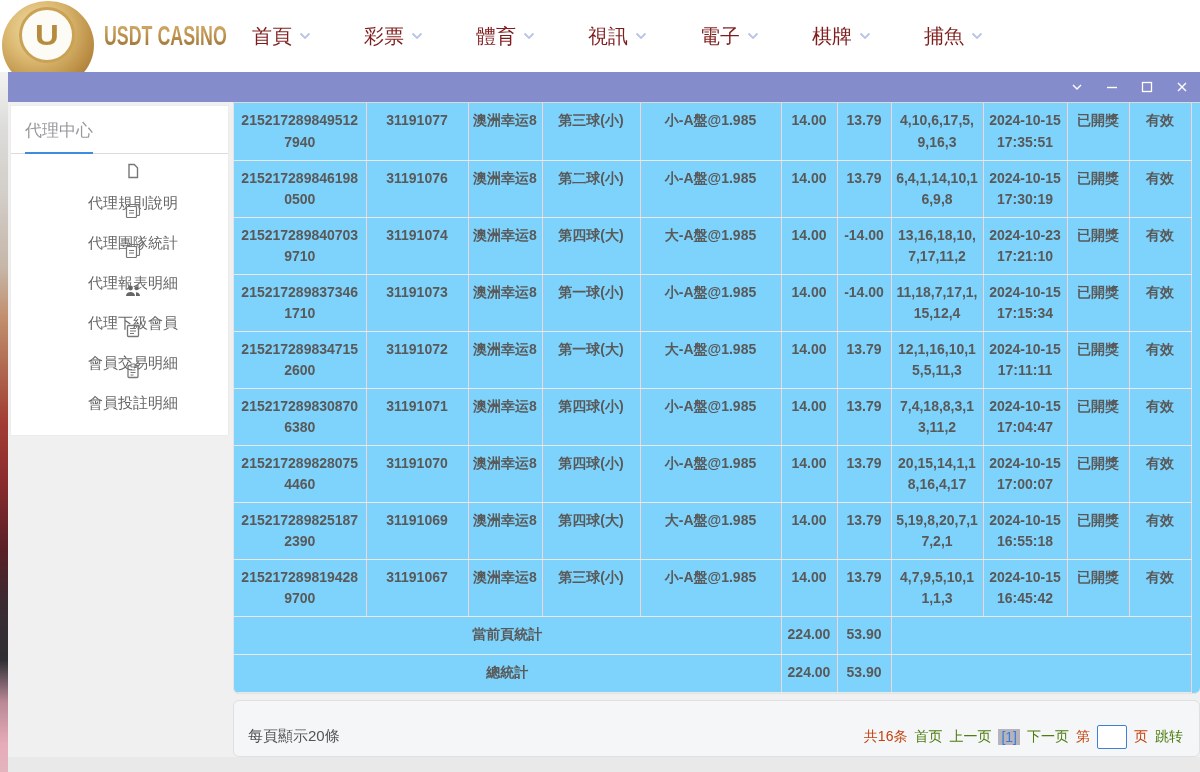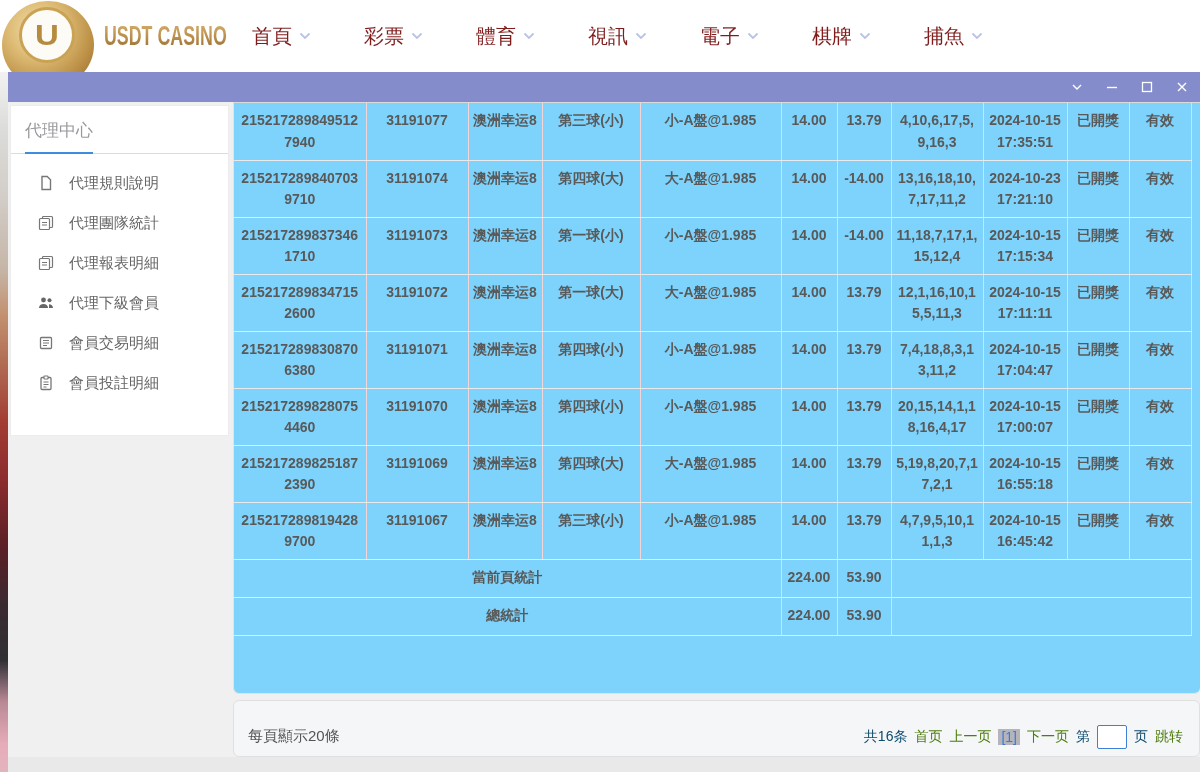--- a/index.html
+++ b/index.html
@@ -38,21 +38,21 @@
   .titlebar { height:30px; background:#858ccb; display:flex; align-items:center; justify-content:flex-end; padding-right:10px; gap:19px; flex:0 0 auto; }
   .win-btn { width:16px; height:16px; display:flex; align-items:center; justify-content:center; cursor:pointer; }
   .modal-body { position:relative; flex:1 1 auto; background:#f0f0f1; overflow:hidden; }
   .modal-footer-strip { height:15px; background:#e9e9ea; flex:0 0 auto; }
 
   
   .sidebar-card { position:absolute; left:2px; top:3px; width:219px; height:331px; background:#fff; border:1px solid #ececec; }
   .sidebar-title-wrap { padding:13px 14px 0 14px; border-bottom:1px solid #dcdcdc; }
   .sidebar-title { display:inline-block; font-size:17px; color:#98999d; padding-bottom:10px; border-bottom:2px solid #3d8ce0; margin-bottom:-1px; }
   .menu { list-style:none; padding-top:9px; }
-  .menu-item { height:40px; display:flex; align-items:center; padding-left:27px; gap:15px; cursor:pointer; }
+  .menu-item { height:40px; display:flex; align-items:center; padding-left:27px; gap:15px; cursor:pointer;flex-direction:column; }
   .menu-item svg { display:block; flex:0 0 auto; }
   .menu-label { font-size:15px; color:#666; }
 
   
   .table-card { position:absolute; left:225px; top:0; right:0; height:592px; background:#7dd3fc;
     border:1px solid #e3e3e3; border-top-color:#dadada; border-right:none; border-radius:0 0 6px 6px; overflow:hidden;font-weight:bold; }
   table { border-collapse:collapse; table-layout:fixed; width:957px; font-size:14px; color:#595959; }
   td { border-left:1px solid #f4d5d5; border-bottom:1px solid #e9e9e9; text-align:center;
     vertical-align:top; padding:7px 4px 2px 4px; line-height:1.55; }
   td:first-child { border-left:none; }
@@ -60,21 +60,21 @@
   tr.data-row { height:57px; }
   tr.summary-row { height:38px; }
   td.cell-break { word-break:break-all; }
 
   
   .pagination-card { position:absolute; left:225px; top:598px; right:0; height:57px;
     background:#f5f6f8; border:1px solid #e0e0e0; border-radius:6px;
     display:flex; align-items:center; justify-content:space-between; padding:16px 16px 0 14px; }
   .page-size { font-size:15px; color:#555; }
   .pager { display:flex; align-items:center; gap:7px; font-size:14px; }
-  .pager .plain { color:#0c4a6e; }
+  .pager .plain { color:#c2410c; }
   .pager a { color:#4d7c0f; text-decoration:none; cursor:pointer; }
   .pager .current { background:#b5b4ba; color:#3b79dc; padding:0 3px; }
   .page-input { width:30px; height:24px; border:1px solid #3f7fd6; border-radius:2px; background:#fff; outline:none; text-align:center; font-size:13px; color:#555; }
 </style>
 </head>
 <body>
 
 <div class="screen">
 
   <header class="site-header">
@@ -239,20 +239,33 @@
                 <td>第三球(小)</td>
                 <td>小-A盤@1.985</td>
                 <td>14.00</td>
                 <td>13.79</td>
                 <td class="cell-break">4,10,6,17,5,9,16,3</td>
                 <td>2024-10-15 17:35:51</td>
                 <td>已開獎</td>
                 <td class="col-end">有效</td>
               </tr>
 
+              <tr class="data-row">
+                <td class="cell-break">2152172898461980500</td>
+                <td>31191076</td>
+                <td>澳洲幸运8</td>
+                <td>第二球(小)</td>
+                <td>小-A盤@1.985</td>
+                <td>14.00</td>
+                <td>13.79</td>
+                <td class="cell-break">6,4,1,14,10,16,9,8</td>
+                <td>2024-10-15 17:30:19</td>
+                <td>已開獎</td>
+                <td class="col-end">有效</td>
+              </tr>
 
               <tr class="data-row">
                 <td class="cell-break">2152172898407039710</td>
                 <td>31191074</td>
                 <td>澳洲幸运8</td>
                 <td>第四球(大)</td>
                 <td>大-A盤@1.985</td>
                 <td>14.00</td>
                 <td>-14.00</td>
                 <td class="cell-break">13,16,18,10,7,17,11,2</td>

